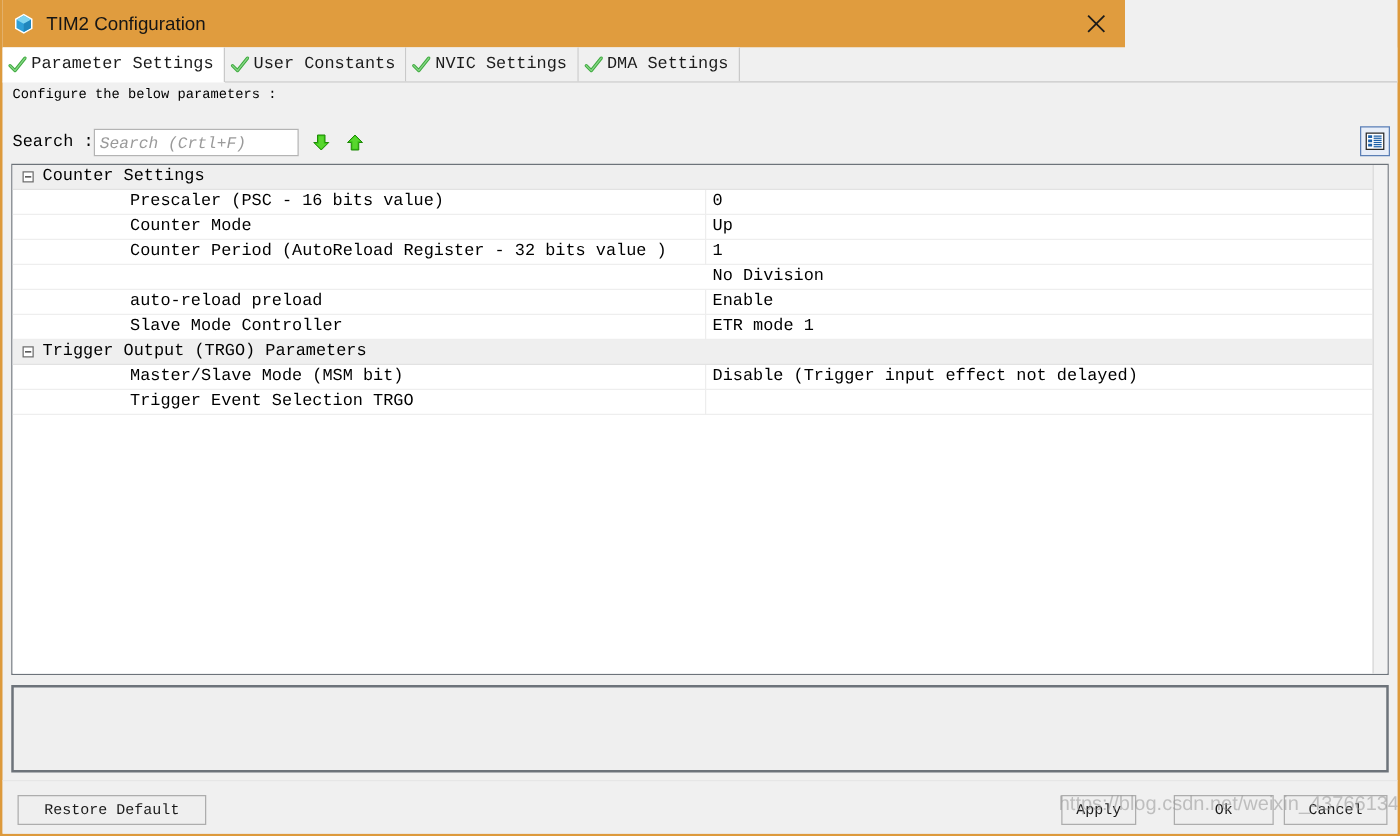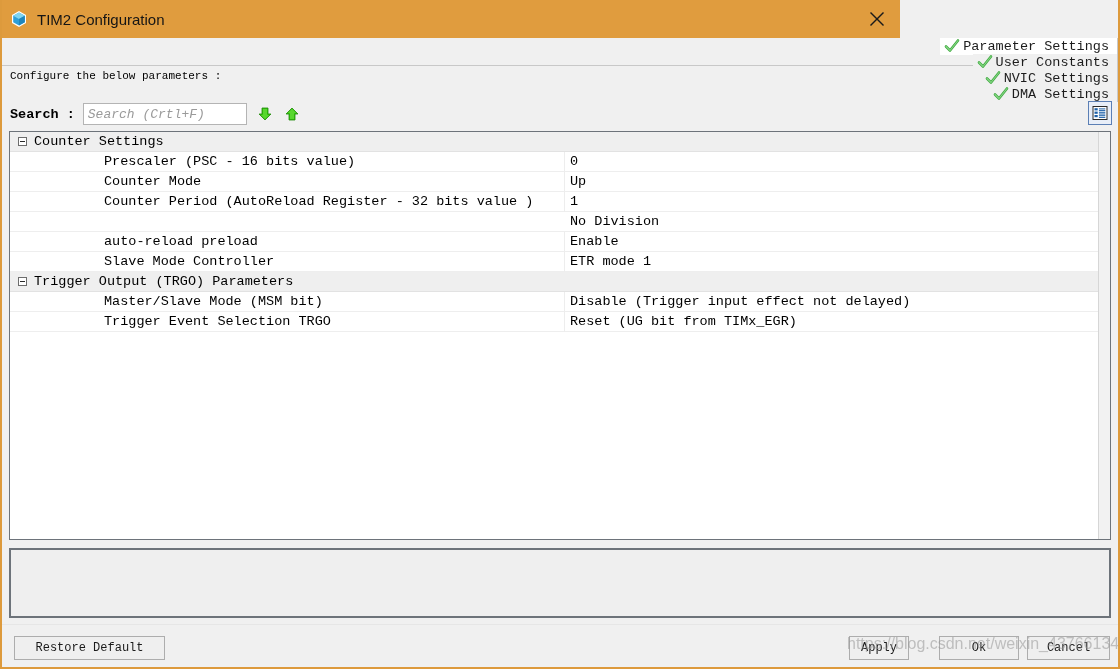--- a/index.html
+++ b/index.html
@@ -60,21 +60,20 @@
   .tabbar {
     position: absolute;
     left: 0; top: 38px;
     width: 1116px;
     height: 28px;
     background: #f0f0f0;
     border-bottom: 1px solid #c8c8c8;
     display: flex;
     align-items: flex-end;
     box-sizing: border-box;
-    flex-direction: column;
   }
   .tab {
     height: 27px;
     display: flex;
     align-items: center;
     padding: 0 8px 0 4px;
     background: #f0f0f0;
     box-sizing: border-box;
     font-size: 13.5px;
     color: #1c1c1c;
@@ -108,23 +107,21 @@
   
   .search-row {
     position: absolute;
     left: 8px; top: 101px;
     display: flex;
     align-items: center;
     height: 26px;
   }
   .search-label {
     font-size: 13.5px;
-    margin-right: 8px;
     color: #000;
-    font-weight: bold;
   }
   .search-input {
     width: 164px;
     height: 22px;
     border: 1px solid #b4b4b4;
     background: #ffffff;
     font-family: "Liberation Mono", monospace;
     font-size: 13px;
     font-style: italic;
     color: #9a9a9a;
@@ -423,21 +420,20 @@
         </div>
       </div>
 
       <div class="row">
         <div class="name"><span class="name-text">Master/Slave Mode (MSM bit)</span></div>
         <div class="value">Disable (Trigger input effect not delayed)</div>
       </div>
 
       <div class="row">
         <div class="name"><span class="name-text">Trigger Event Selection TRGO</span></div>
-        <div class="value">Reset (UG bit from TIMx_EGR)</div>
       </div>
 
     </div>
     <div class="vscroll"></div>
   </div>
 
   <div class="info-panel"></div>
 
   <div class="footer">
     <button class="btn btn-restore">Restore Default</button>

